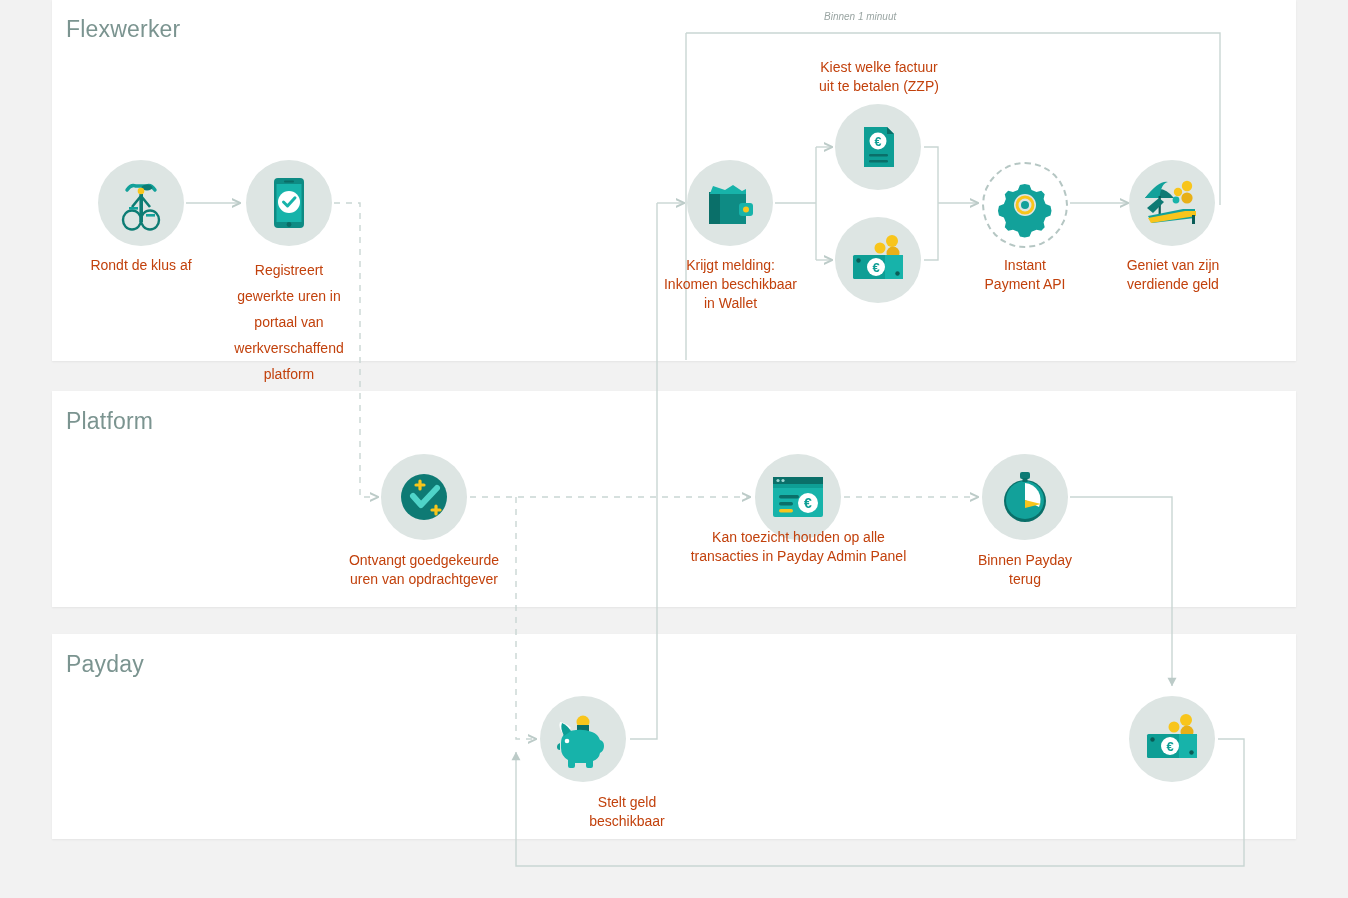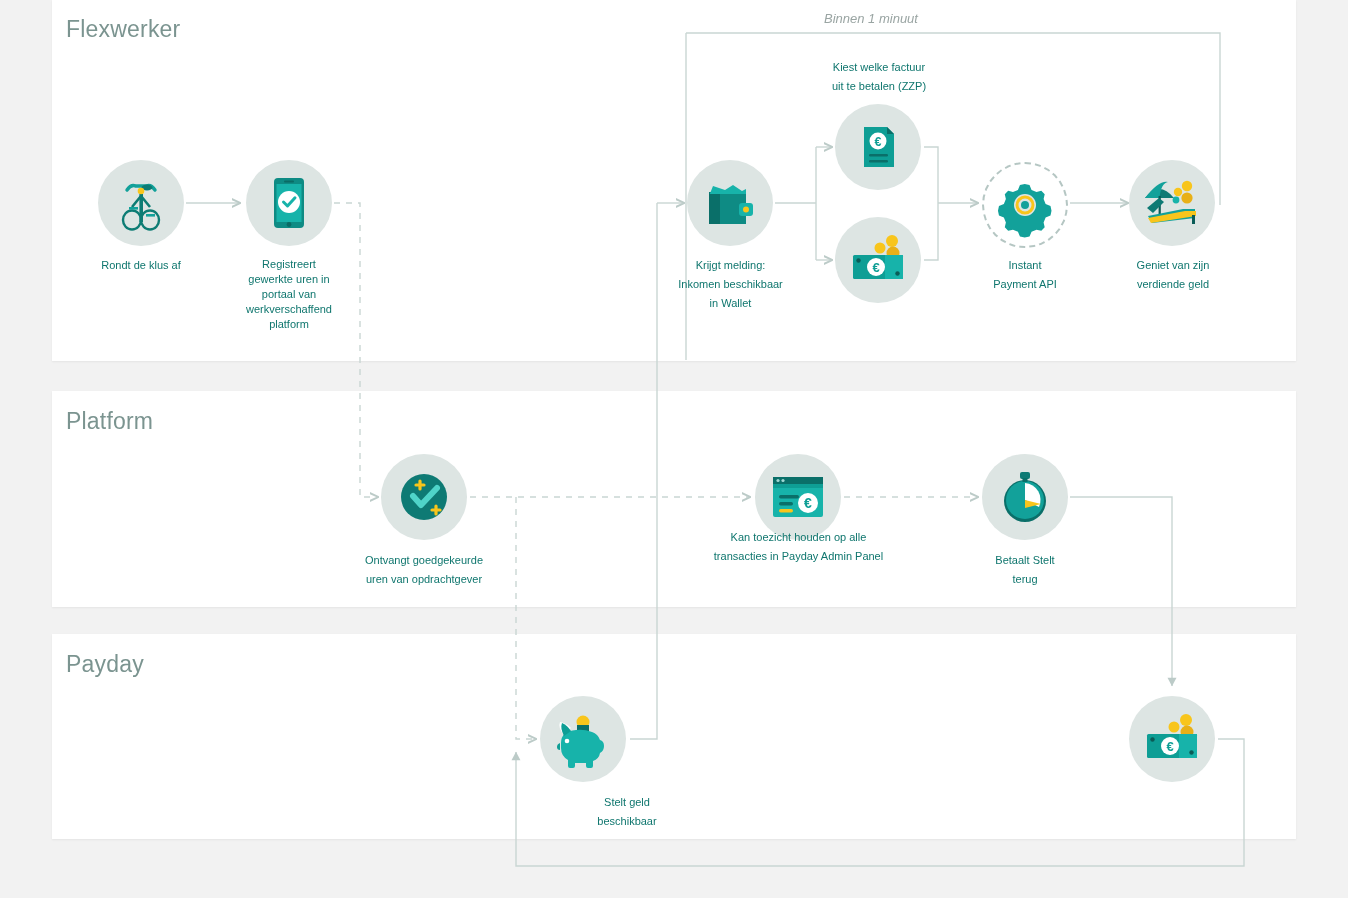--- a/index.html
+++ b/index.html
@@ -41,28 +41,28 @@
   }
   .disc.dashed{
     background:transparent;
     border:2px dashed #b5c6c3;
     width:82px;height:82px;
   }
   .node .glyph{position:absolute;left:0;top:0;width:86px;height:86px;}
 
   .caption{
     position:absolute;
-    font-size:11px;line-height:19px;color:#0f766e;
+    font-size:14px;line-height:19px;color:#c2410c;
     text-align:center;white-space:pre-line;
   }
-  .caption.tight{line-height:15px;}
+  .caption.tight{line-height:26px;}
 
   .note{
     position:absolute;
-    font-size:13px;font-style:italic;color:#9aa5a3;
+    font-size:10px;font-style:italic;color:#9aa5a3;
     white-space:nowrap;
   }
 </style>
 </head>
 <body>
 
 <div id="stage">
 
   <div class="lane" id="lane-flexwerker">
     <div class="lane-title">Flexwerker</div>
@@ -263,21 +263,21 @@
     <div class="disc"></div>
     <svg class="glyph" viewBox="0 0 86 86">
       <rect x="38" y="18" width="10" height="7" rx="2" fill="#0e7a74"></rect>
       <circle cx="43" cy="47" r="21" fill="#0a6f69"></circle>
       <circle cx="43" cy="46" r="19" fill="#12a19a"></circle>
       <path d="M43,46 L43,29 A17,17 0 0,1 57,53 Z" fill="#ffffff"></path>
       <path d="M43,46 L59,50 L43,54 Z" fill="#f8c51c"></path>
       <rect x="40.5" y="24" width="5" height="4" fill="#0a6f69"></rect>
     </svg>
   </div>
-  <div class="caption" style="left:958px;top:551px;width:134px;">Betaalt Stelt
+  <div class="caption" style="left:958px;top:551px;width:134px;">Binnen Payday
 terug</div>
 
   <div class="node" style="left:540px;top:696px;">
     <div class="disc"></div>
     <svg class="glyph" viewBox="0 0 86 86">
       <circle cx="43" cy="26" r="6.5" fill="#f8c51c"></circle>
       <rect x="37" y="29" width="12" height="6" fill="#0a6f69"></rect>
       <path d="M21,47 q0,-12 15,-13 q8,-1 16,2 q6,2 8,8 q4,1 4,6 q0,5 -4,7 q-1,6 -7,8 l0,5 q0,2 -2,2 l-3,0 q-2,0 -2,-2 l0,-3 -11,0 0,3 q0,2 -2,2 l-3,0 q-2,0 -2,-2 l0,-6 q-7,-4 -7,-12 Z" fill="#17b3aa"></path>
       <path d="M23,38 q-5,-7 -3,-12 q6,1 11,6 Z" fill="#ffffff"></path>
       <path d="M24,40 q-4,-8 -2,-13 q5,2 9,8 Z" fill="#0e9e95"></path>

